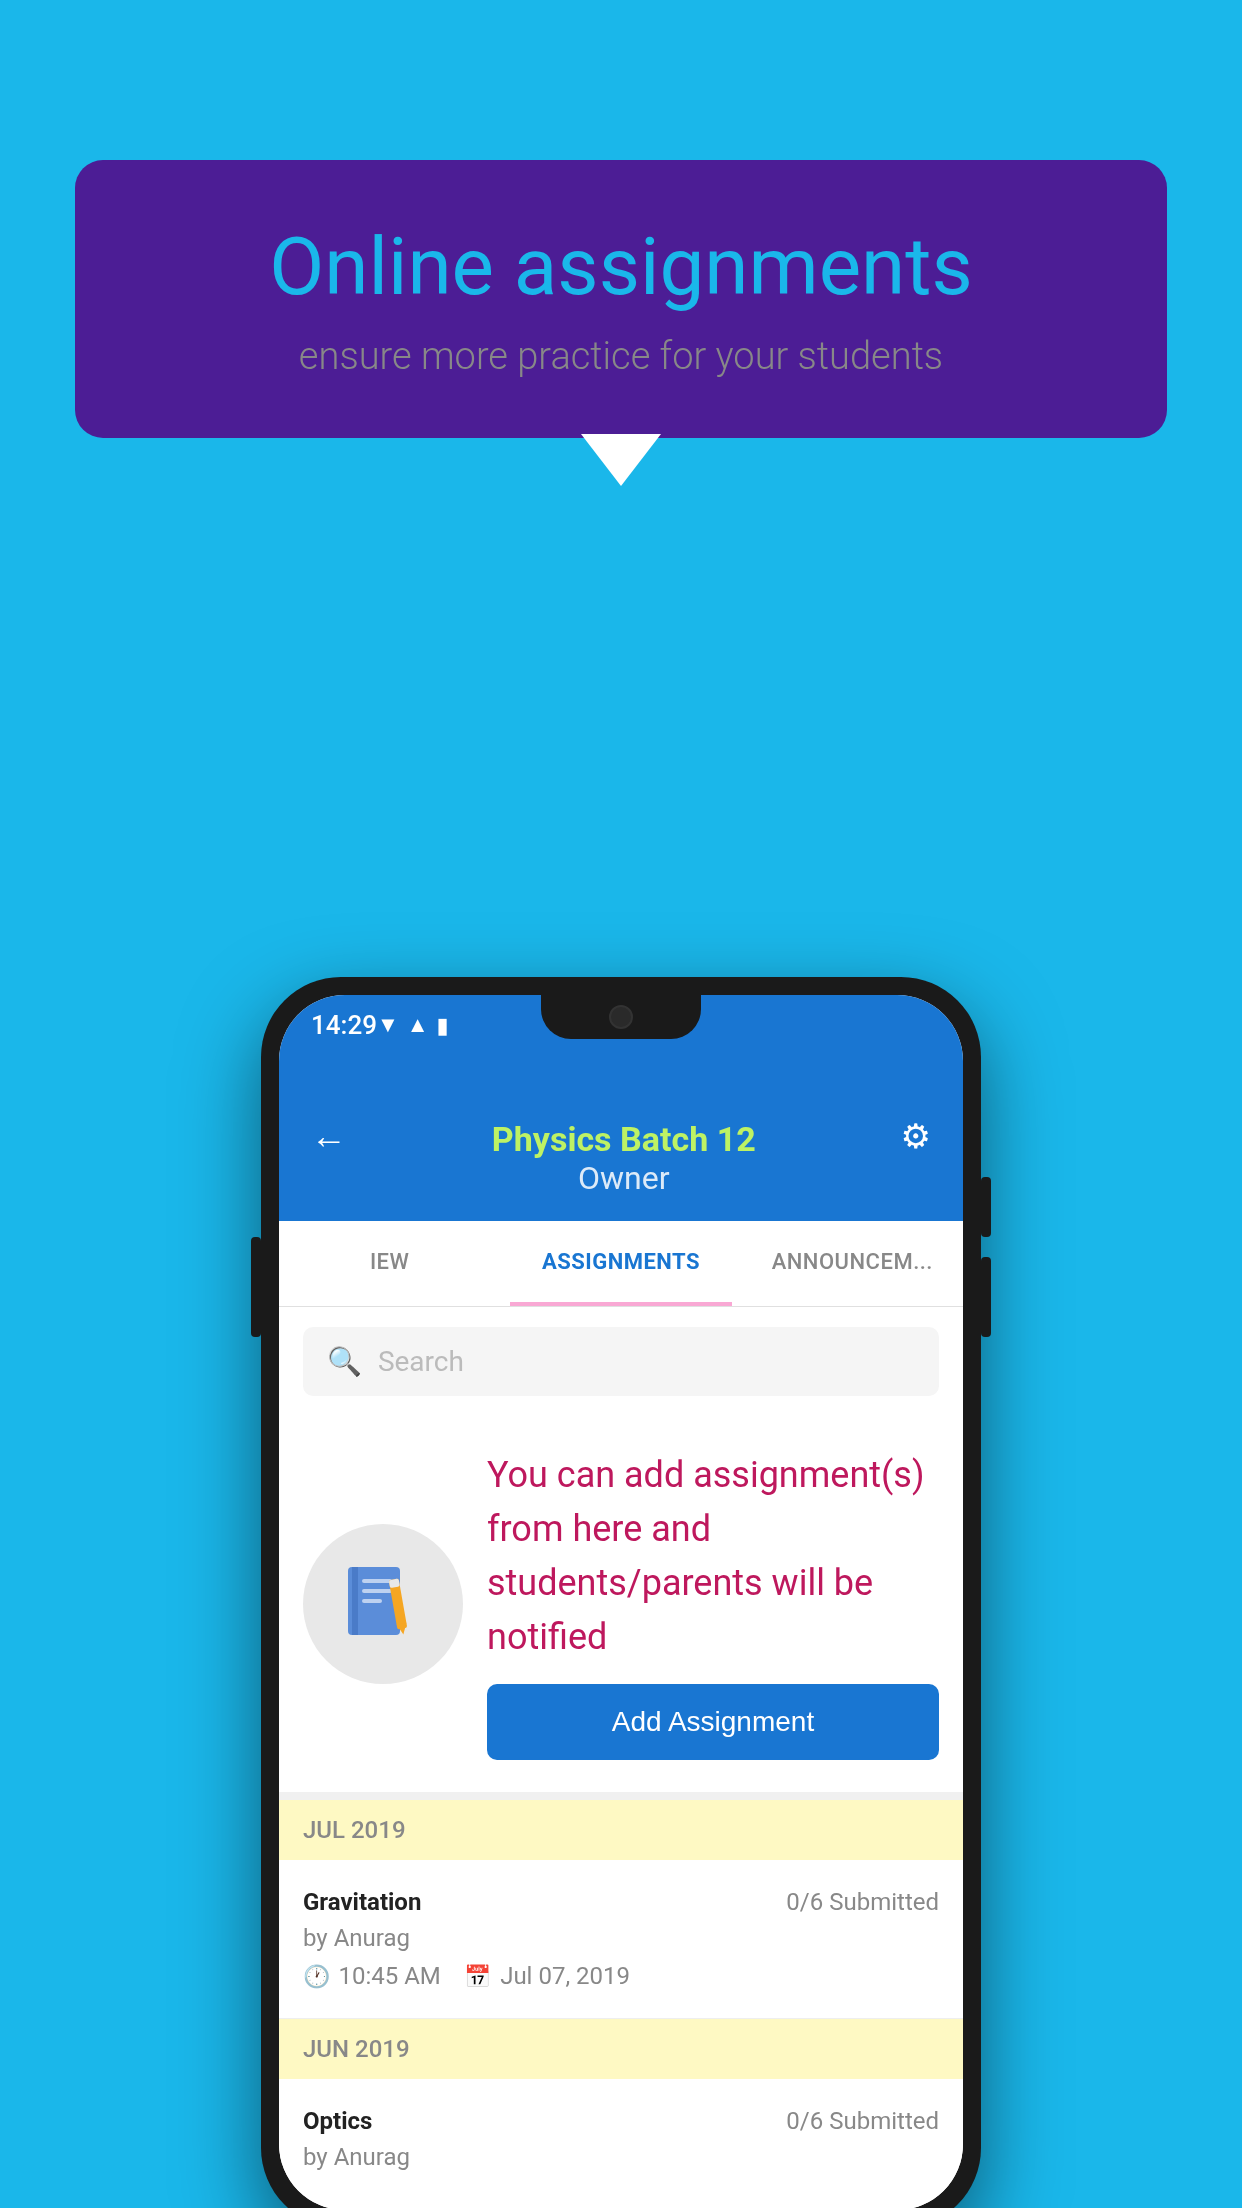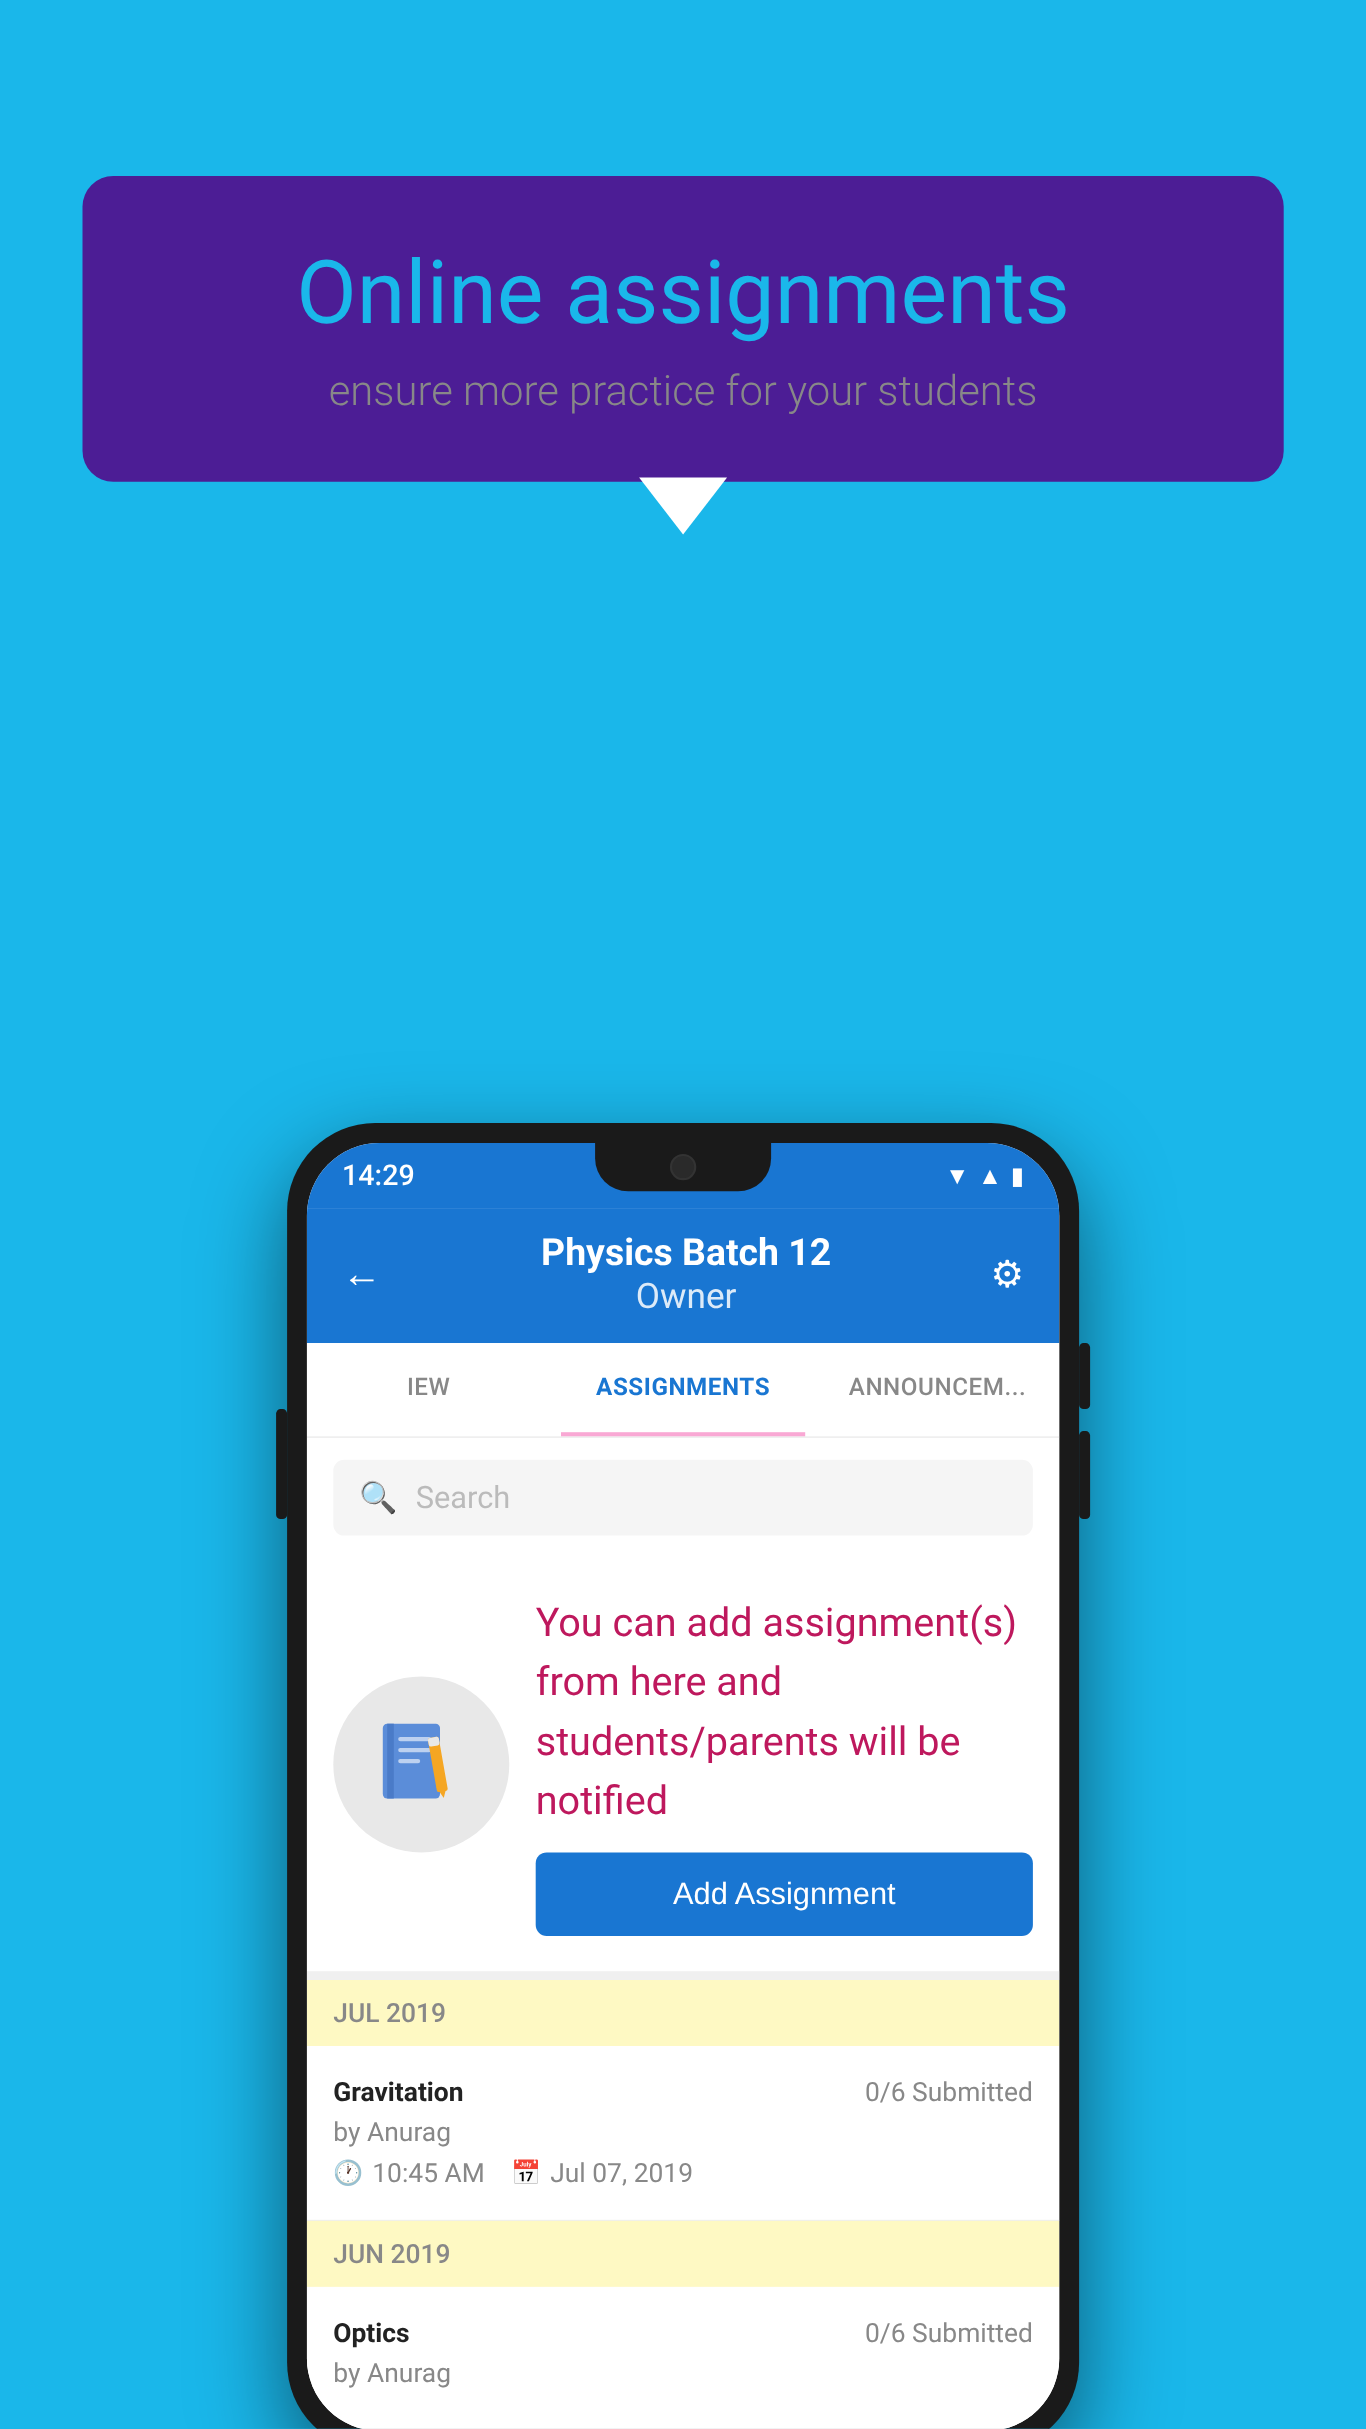--- a/index.html
+++ b/index.html
@@ -103,21 +103,21 @@
       overflow: hidden;
       position: relative;
     }
 
     
     .status-bar {
       background: #1976d2;
       height: 60px;
       display: flex;
       align-items: center;
-      justify-content: space-between;
+      justify-content: flex-start;
       padding: 0 32px;
     }
 
     .status-time {
       color: white;
       font-size: 26px;
       font-weight: 500;
     }
 
     .status-icons {
@@ -144,23 +144,24 @@
       color: white;
       font-size: 36px;
       cursor: pointer;
     }
 
     .header-title-group {
       text-align: center;
     }
 
     .header-title {
-      color: #ffffff;
+      color: #bef264;
       font-size: 34px;
       font-weight: 700;
+      margin-top: 44px;
     }
 
     .header-subtitle {
       color: rgba(255,255,255,0.85);
       font-size: 32px;
     }
 
     .header-settings {
       color: white;
       font-size: 34px;

